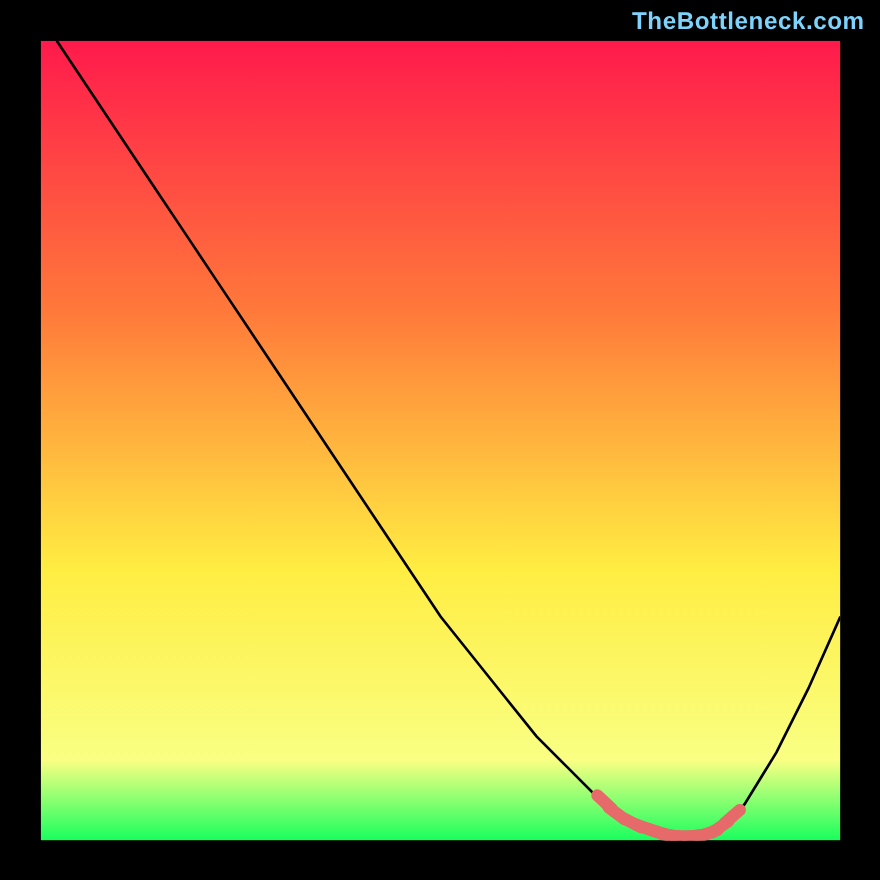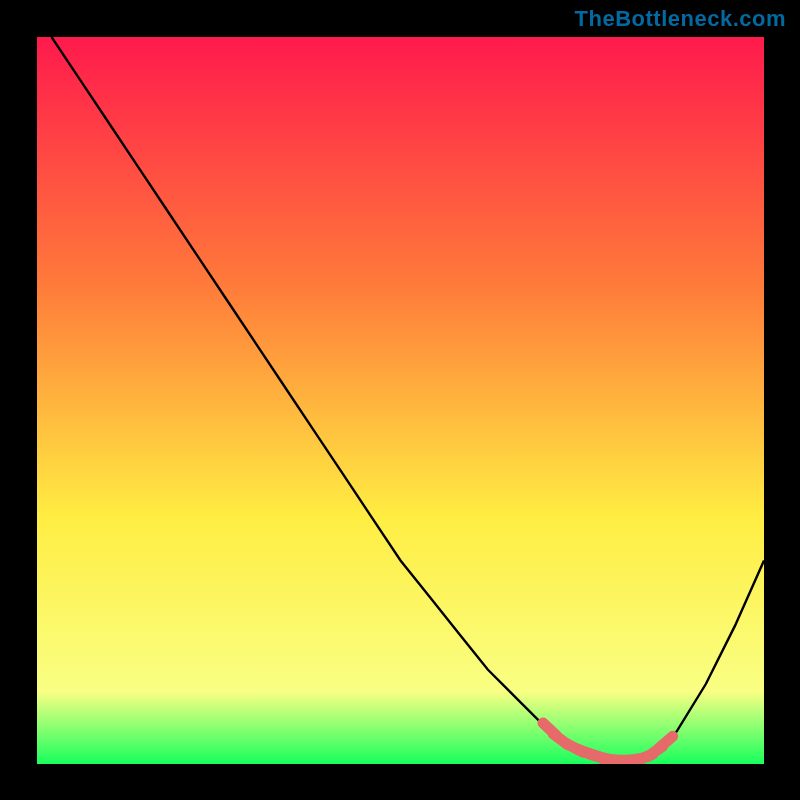--- a/index.html
+++ b/index.html
@@ -14,21 +14,21 @@
   .frame {
     position: relative;
     width: 800px;
     height: 800px;
     background: #000000;
   }
   .attribution {
     position: absolute;
     top: 6px;
     right: 14px;
-    color: #0369a1;
+    color: #7dd3fc;
     font-size: 22px;
     font-weight: 600;
     letter-spacing: 0.5px;
     z-index: 5;
   }
   .plot {
     position: absolute;
     left: 37px;
     top: 37px;
     width: 727px;

